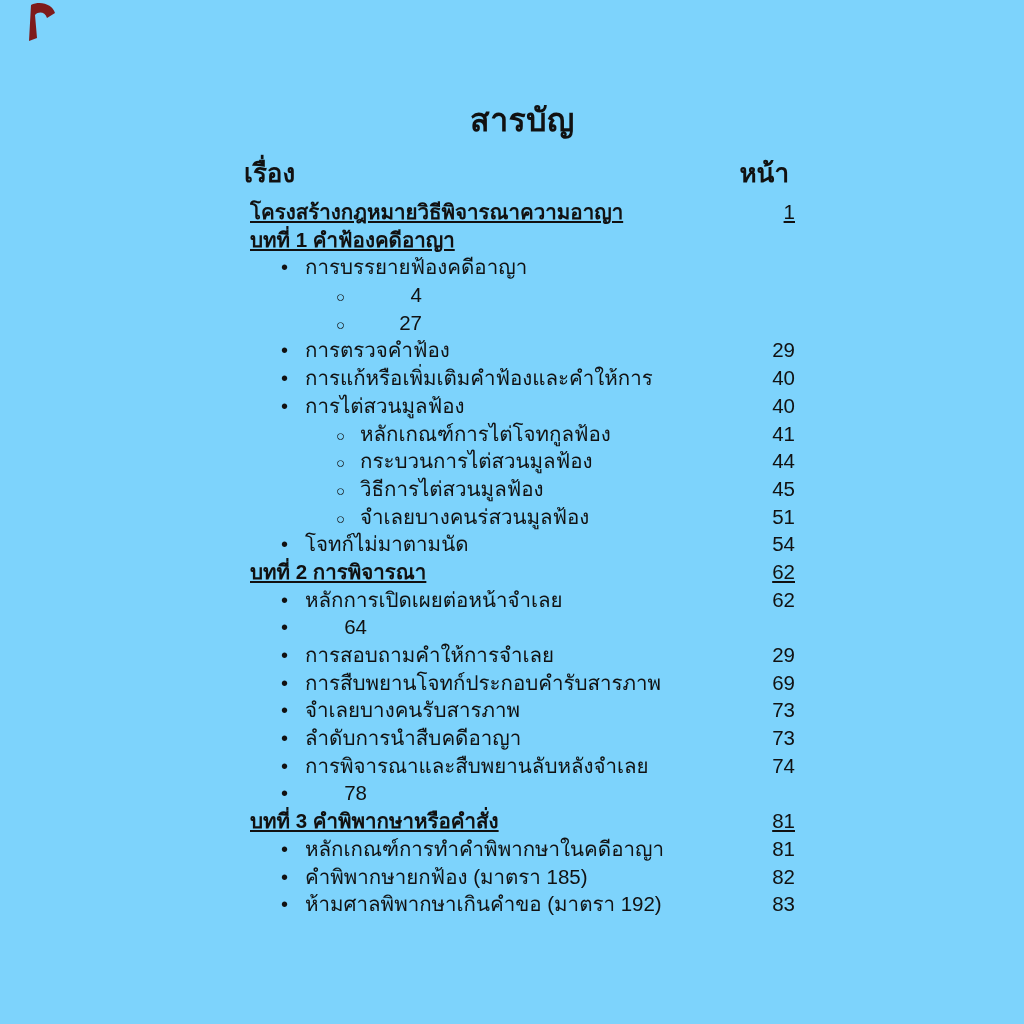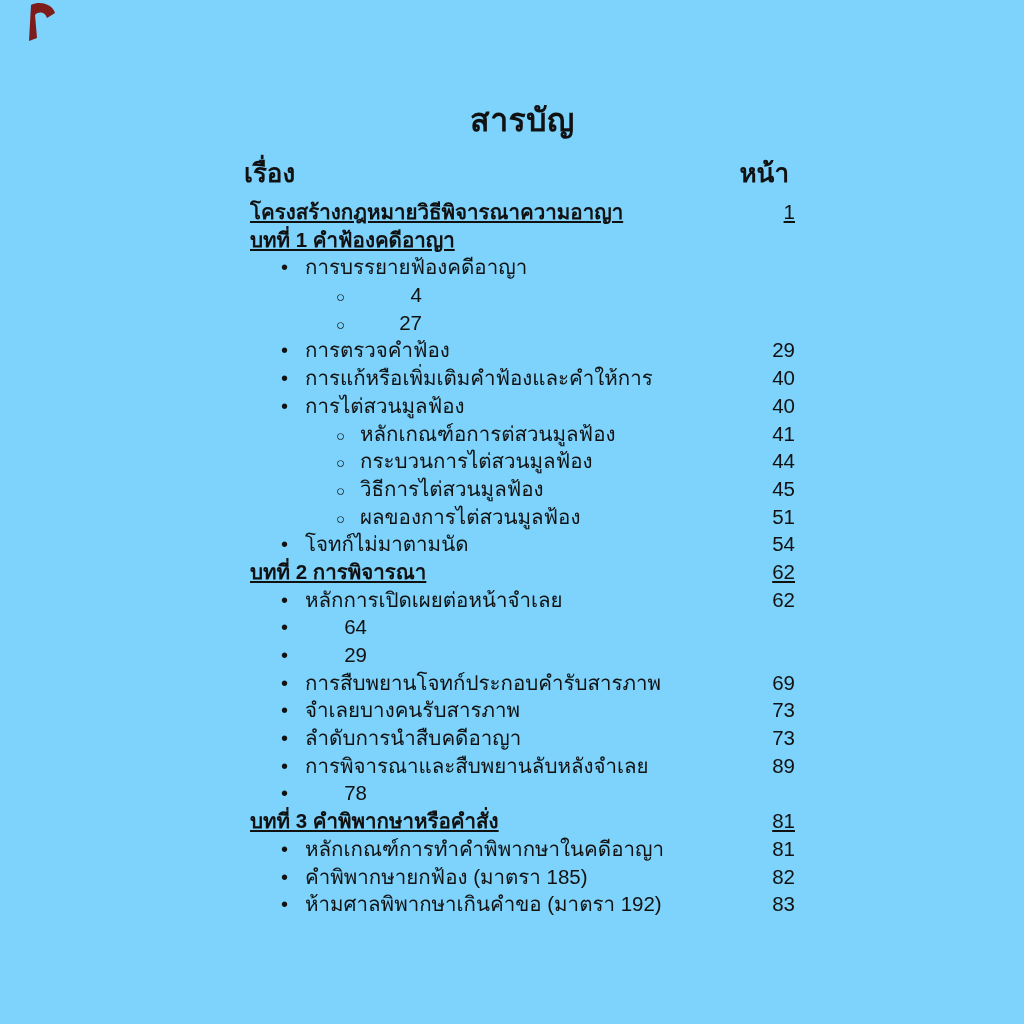--- a/index.html
+++ b/index.html
@@ -127,36 +127,36 @@
       <span class="label">การแก้หรือเพิ่มเติมคำฟ้องและคำให้การ</span>
       <span class="page-num">40</span>
     </div>
       <div class="row level-1">
       <span class="bullet">•</span>
       <span class="label">การไต่สวนมูลฟ้อง</span>
       <span class="page-num">40</span>
     </div>
       <div class="row level-2">
       <span class="bullet">○</span>
-      <span class="label">หลักเกณฑ์อการต่สวนมูลฟ้อง</span>
+      <span class="label">หลักเกณฑ์การไต่โจทกูลฟ้อง</span>
       <span class="page-num">41</span>
     </div>
       <div class="row level-2">
       <span class="bullet">○</span>
       <span class="label">กระบวนการไต่สวนมูลฟ้อง</span>
       <span class="page-num">44</span>
     </div>
       <div class="row level-2">
       <span class="bullet">○</span>
       <span class="label">วิธีการไต่สวนมูลฟ้อง</span>
       <span class="page-num">45</span>
     </div>
       <div class="row level-2">
       <span class="bullet">○</span>
-      <span class="label">ผลของการไต่สวนมูลฟ้อง</span>
+      <span class="label">จำเลยบางคนร่สวนมูลฟ้อง</span>
       <span class="page-num">51</span>
     </div>
       <div class="row level-1">
       <span class="bullet">•</span>
       <span class="label">โจทก์ไม่มาตามนัด</span>
       <span class="page-num">54</span>
     </div>
       <div class="row level-0">
 
       <span class="label">บทที่ 2 การพิจารณา</span>
@@ -166,41 +166,42 @@
       <span class="bullet">•</span>
       <span class="label">หลักการเปิดเผยต่อหน้าจำเลย</span>
       <span class="page-num">62</span>
     </div>
       <div class="row level-1">
       <span class="bullet">•</span>
       <span class="page-num">64</span>
     </div>
       <div class="row level-1">
       <span class="bullet">•</span>
+      <span class="label">การสอบถามคำให้การจำเลย</span>
       <span class="page-num">29</span>
     </div>
       <div class="row level-1">
       <span class="bullet">•</span>
       <span class="label">การสืบพยานโจทก์ประกอบคำรับสารภาพ</span>
       <span class="page-num">69</span>
     </div>
       <div class="row level-1">
       <span class="bullet">•</span>
       <span class="label">จำเลยบางคนรับสารภาพ</span>
       <span class="page-num">73</span>
     </div>
       <div class="row level-1">
       <span class="bullet">•</span>
       <span class="label">ลำดับการนำสืบคดีอาญา</span>
       <span class="page-num">73</span>
     </div>
       <div class="row level-1">
       <span class="bullet">•</span>
       <span class="label">การพิจารณาและสืบพยานลับหลังจำเลย</span>
-      <span class="page-num">89</span>
+      <span class="page-num">74</span>
     </div>
       <div class="row level-1">
       <span class="bullet">•</span>
       <span class="page-num">78</span>
     </div>
       <div class="row level-0">
 
       <span class="label">บทที่ 3 คำพิพากษาหรือคำสั่ง</span>
       <span class="page-num">81</span>
     </div>

